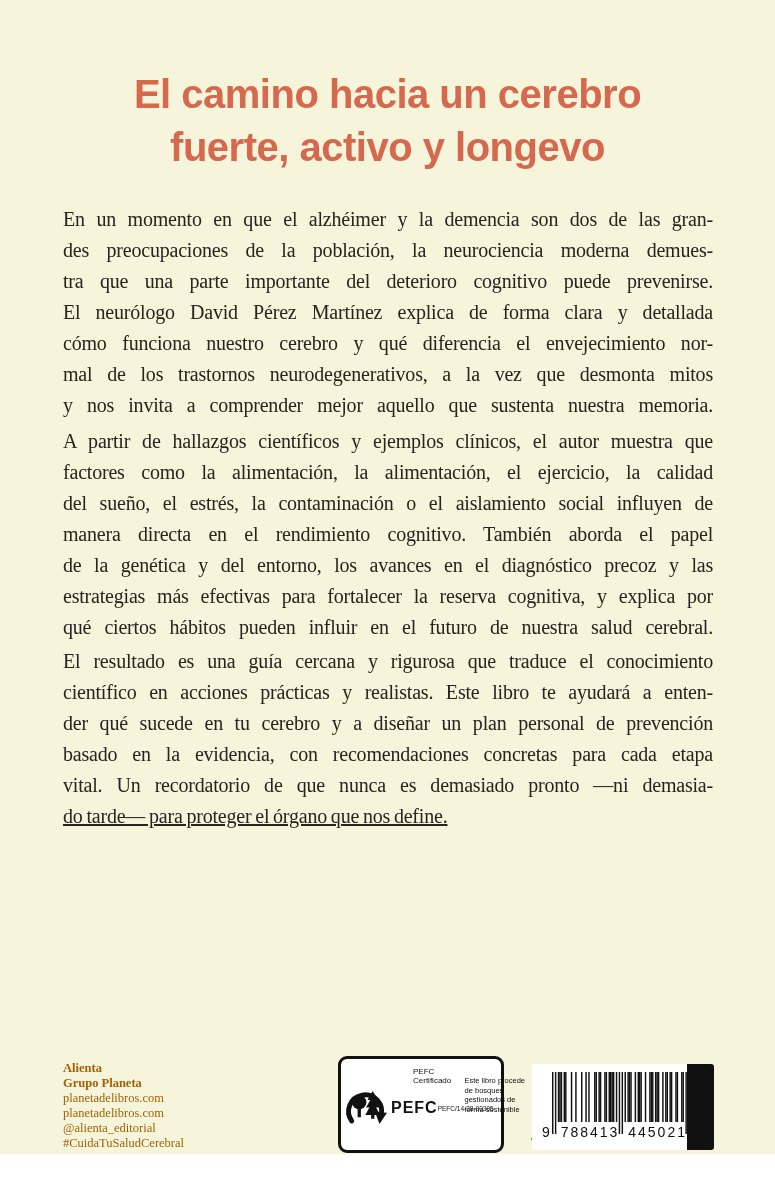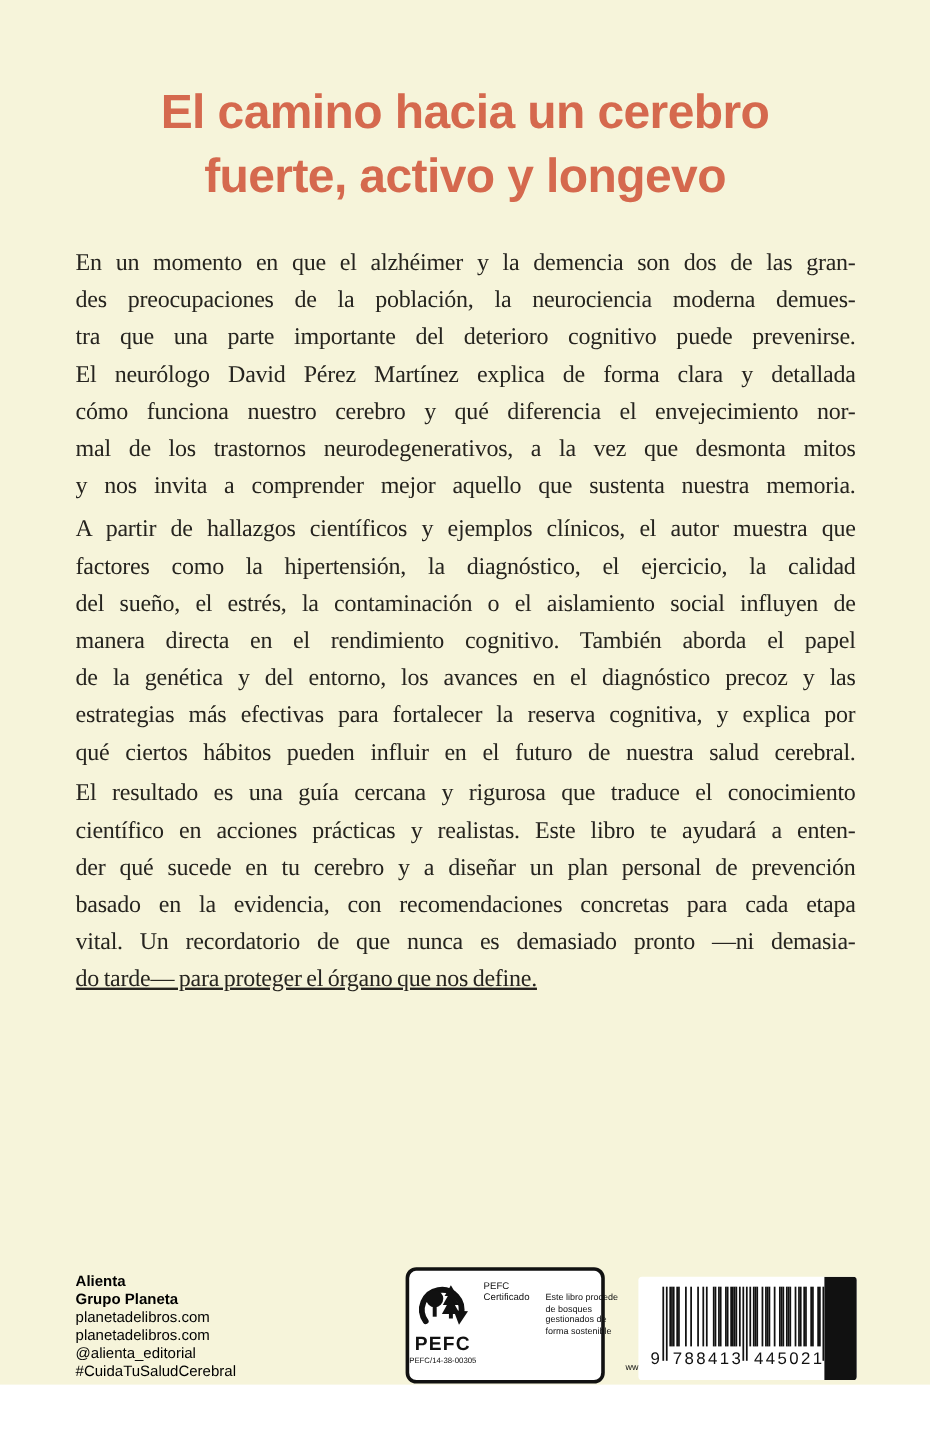--- a/index.html
+++ b/index.html
@@ -22,32 +22,32 @@
   .line{
     height:31px; line-height:31px; font-size:20px;
     letter-spacing:-0.2px; word-spacing:-1px;
     text-align:justify; text-align-last:justify; -moz-text-align-last:justify;
     overflow:hidden; white-space:nowrap;
   }
   .line.last{ text-align-last:left;text-decoration:underline; -moz-text-align-last:left; }
   
   .publisher{
     position:absolute; left:63px; top:1061px;
-    font-family:Liberation Sans, sans-serif;
-    font-size:12.5px; line-height:15px; color:#000000;
+    font-family:Liberation Serif, serif;
+    font-size:12.5px; line-height:15px; color:#a16207;
   }
   .publisher .bold{ font-weight:700; }
   
   .pefc-box{
     position:absolute; left:338px; top:1056px; width:166px; height:97px;
     background:#ffffff; border:3px solid #111; border-radius:9px;
     box-sizing:border-box; display:flex; font-family:"Liberation Sans", sans-serif;
     color:#111;
   }
-  .pefc-left{ width:66px; display:flex; flex-direction:column; align-items:center; padding-top:6px; }
+  .pefc-left{ width:66px; display:flex; flex-direction:row; align-items:center; padding-top:6px; }
   .pefc-word{ font-weight:700; font-size:16px; letter-spacing:1px; line-height:16px; margin-top:1px; }
   .pefc-license{ font-size:6.5px; margin-top:2px; white-space:nowrap; }
   .pefc-right{ flex:1; padding:8px 4px 6px 6px; display:flex; }
   .pefc-cert{ font-size:8px; font-weight:400; }
   .pefc-claim{ font-size:7.5px; line-height:9.5px; margin-top:9px; width:80px; }
   .pefc-url{ font-size:7.5px; margin-top:auto; }
   
   .barcode-box{
     position:absolute; left:532px; top:1064px; width:182px; height:86px;
     background:#ffffff; border-radius:3px; overflow:hidden;
@@ -82,21 +82,21 @@
       <div class="line">En un momento en que el alzhéimer y la demencia son dos de las gran-</div>
       <div class="line">des preocupaciones de la población, la neurociencia moderna demues-</div>
       <div class="line">tra que una parte importante del deterioro cognitivo puede prevenirse.</div>
       <div class="line">El neurólogo David Pérez Martínez explica de forma clara y detallada</div>
       <div class="line">cómo funciona nuestro cerebro y qué diferencia el envejecimiento nor-</div>
       <div class="line">mal de los trastornos neurodegenerativos, a la vez que desmonta mitos</div>
       <div class="line">y nos invita a comprender mejor aquello que sustenta nuestra memoria.</div>
     </div>
   <div class="body-copy" id="para-2">
       <div class="line">A partir de hallazgos científicos y ejemplos clínicos, el autor muestra que</div>
-      <div class="line">factores como la hipertensión, la diagnóstico, el ejercicio, la calidad</div>
+      <div class="line">factores como la alimentación, la alimentación, el ejercicio, la calidad</div>
       <div class="line">del sueño, el estrés, la contaminación o el aislamiento social influyen de</div>
       <div class="line">manera directa en el rendimiento cognitivo. También aborda el papel</div>
       <div class="line">de la genética y del entorno, los avances en el diagnóstico precoz y las</div>
       <div class="line">estrategias más efectivas para fortalecer la reserva cognitiva, y explica por</div>
       <div class="line">qué ciertos hábitos pueden influir en el futuro de nuestra salud cerebral.</div>
     </div>
   <div class="body-copy" id="para-3">
       <div class="line">El resultado es una guía cercana y rigurosa que traduce el conocimiento</div>
       <div class="line">científico en acciones prácticas y realistas. Este libro te ayudará a enten-</div>
       <div class="line">der qué sucede en tu cerebro y a diseñar un plan personal de prevención</div>

